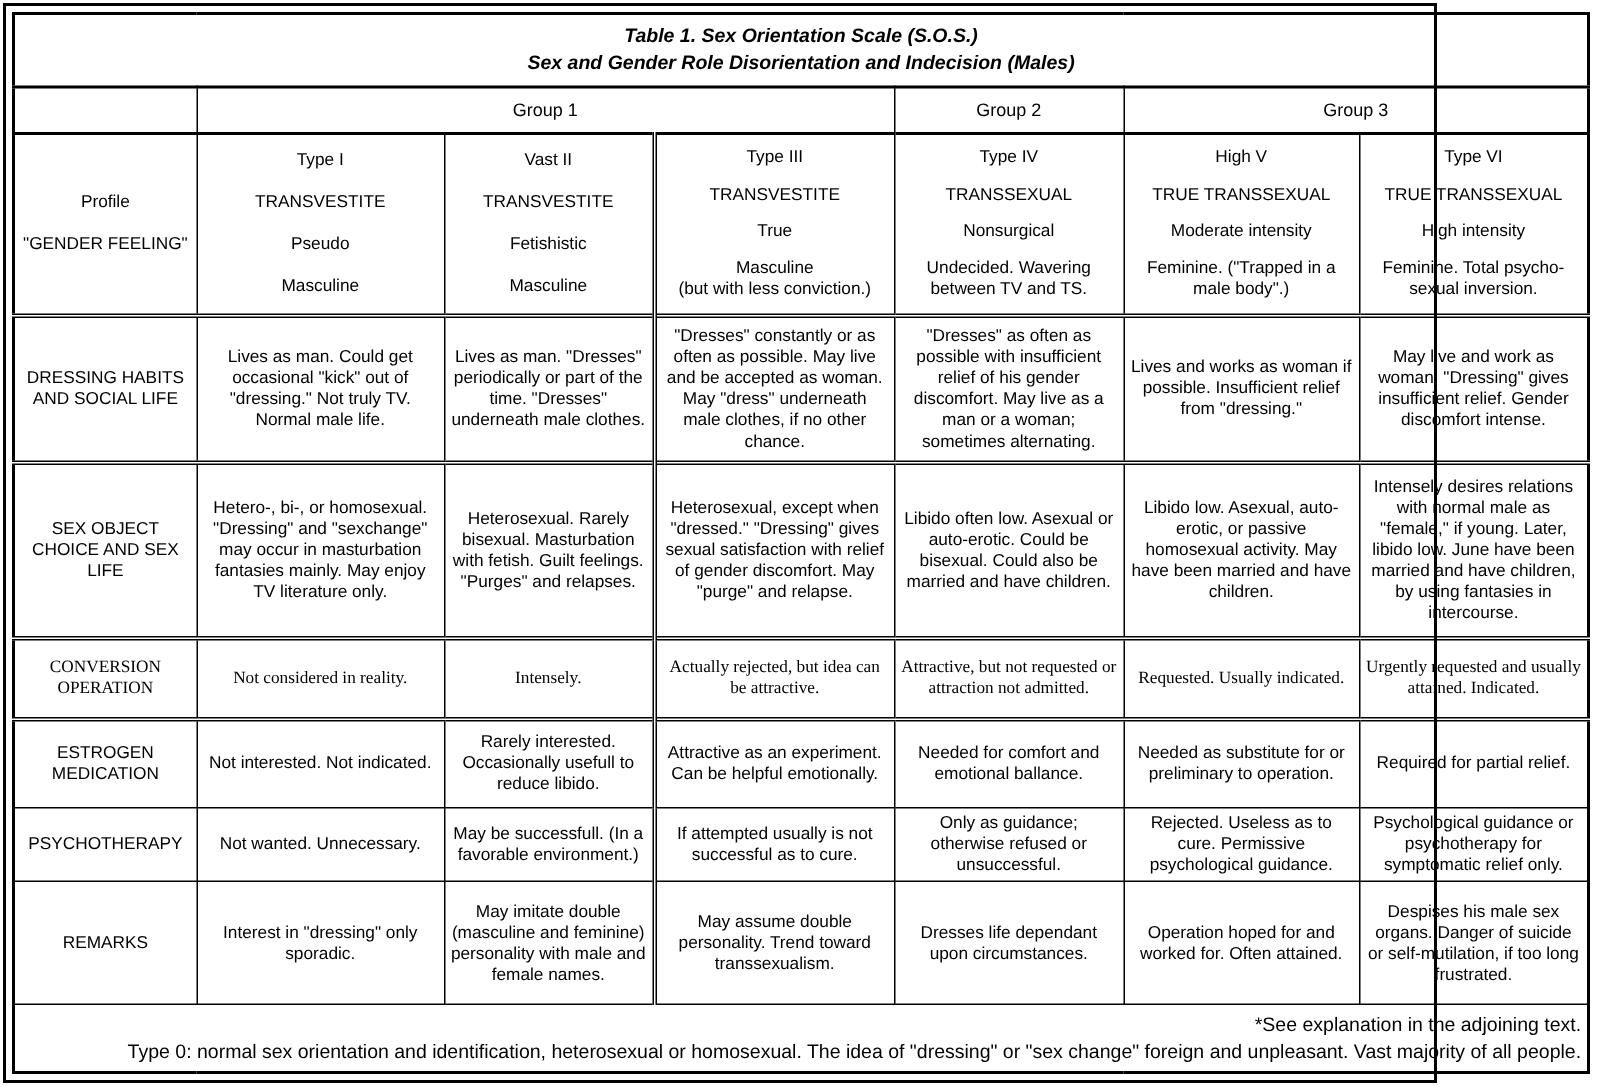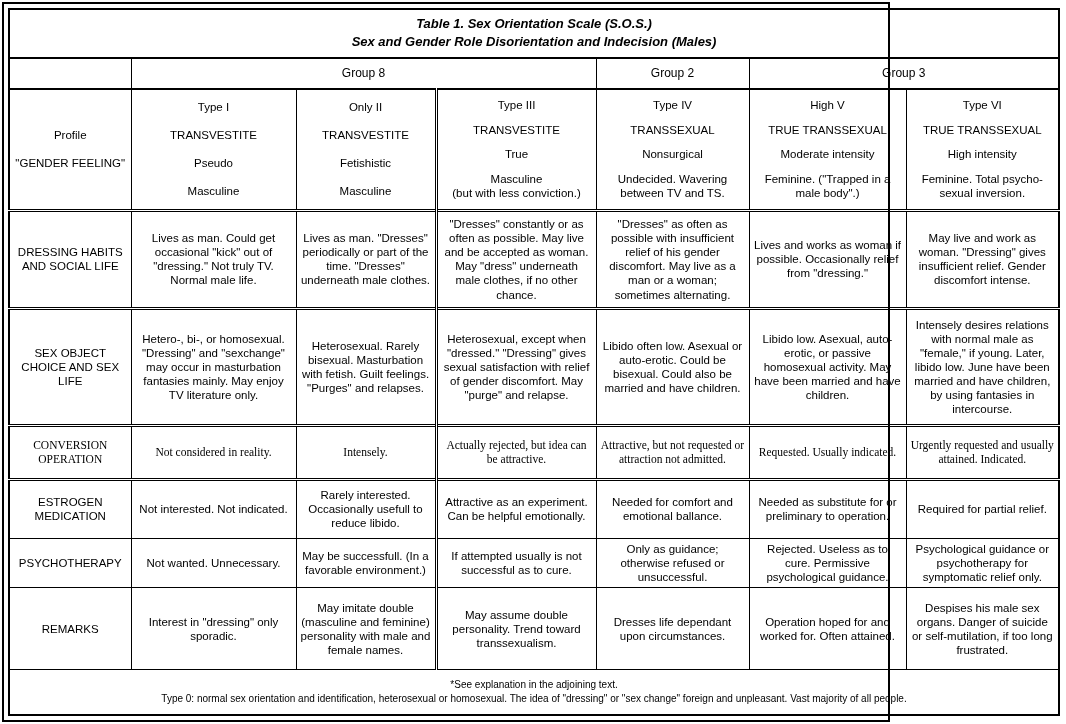--- a/index.html
+++ b/index.html
@@ -1,33 +1,33 @@
 <!DOCTYPE html>
 <html><head>
 <meta charset="utf-8">
 <style>
   html,body{margin:0;padding:0;background:#ffffff;}
   body{width:1066px;height:724px;font-family:"Liberation Sans",sans-serif;color:#000;overflow:hidden;}
-  .frame{box-sizing:border-box;width:888px;height:720px;margin:2px;border:2px solid #000;padding:4px;}
+  .frame{box-sizing:border-box;width:956px;height:720px;margin:2px;border:2px solid #000;padding:4px;}
   table{border-collapse:collapse;width:100%;height:100%;table-layout:fixed;border:2px solid #000;}
   td{border:1px solid #000;vertical-align:middle;text-align:center;font-size:11.5px;line-height:1.22;padding:2px 4px;word-wrap:break-word;}
   
   tr.title-row td{border-bottom:2px solid #000;}
   tr.group-row td{border-bottom:2px solid #000;font-size:12px;}
   tr.dt td{border-top:3px double #000;}
   td.dl{border-left:3px double #000;}
   
   .title-cell{font-weight:bold;font-style:italic;font-size:13px;line-height:1.45;padding:4px 0;}
   
   .pstack{height:112px;display:flex;flex-direction:column;justify-content:space-around;align-items:flex-end;}
   .pstack>div{width:100%;}
   .pstack .spacer{height:13px;}
   .feeling{white-space:pre-line;}
   
-  td.foot{text-align:center;font-size:10px;line-height:1.4;padding:3px 4px;border-bottom:none;}
+  td.foot{text-align:right;font-size:13px;line-height:1.4;padding:3px 4px;border-bottom:none;}
   
   tr.title-row{height:38px;}
   tr.group-row{height:30px;}
   tr.profile-row{height:118px;}
   tr.dressing-row{height:96px;}
   tr.sexobject-row{height:114px;}
   tr.kinsey-row{height:26px;}
   tr.conversion-row{height:52px;font-family:Liberation Serif, serif;}
   tr.estrogen-row{height:58px;margin-left:17px;}
   tr.psychotherapy-row{height:48px;}
@@ -52,21 +52,21 @@
   <tbody>
         <tr class="title-row">
     <td colspan="7" class="title-cell">
       <div>Table 1. Sex Orientation Scale (S.O.S.)</div>
       <div>Sex and Gender Role Disorientation and Indecision (Males)</div>
     </td>
   </tr>
 
   <tr class="group-row">
     <td></td>
-    <td colspan="3">Group 8</td>
+    <td colspan="3">Group 1</td>
     <td>Group 2</td>
     <td colspan="2">Group 3</td>
   </tr>
 
   <tr class="profile-row">
     <td>
       <div class="pstack">
         <div class="spacer"></div>
         <div>Profile</div>
         <div>"GENDER FEELING"</div>
@@ -76,21 +76,21 @@
     <td>
       <div class="pstack">
         <div>Type I</div>
         <div>TRANSVESTITE</div>
         <div>Pseudo</div>
         <div class="feeling">Masculine</div>
       </div>
     </td>
     <td>
       <div class="pstack">
-        <div>Only II</div>
+        <div>Vast II</div>
         <div>TRANSVESTITE</div>
         <div>Fetishistic</div>
         <div class="feeling">Masculine</div>
       </div>
     </td>
     <td class="dl">
       <div class="pstack">
         <div>Type III</div>
         <div>TRANSVESTITE</div>
         <div>True</div>
@@ -123,21 +123,21 @@
       </div>
     </td>
   </tr>
 
   <tr class="dressing-row dt">
     <td>DRESSING HABITS AND SOCIAL LIFE</td>
     <td>Lives as man. Could get occasional "kick" out of "dressing." Not truly TV. Normal male life.</td>
     <td>Lives as man. "Dresses" periodically or part of the time. "Dresses" underneath male clothes.</td>
     <td class="dl">"Dresses" constantly or as often as possible. May live and be accepted as woman. May "dress" underneath male clothes, if no other chance.</td>
     <td>"Dresses" as often as possible with insufficient relief of his gender discomfort. May live as a man or a woman; sometimes alternating.</td>
-    <td>Lives and works as woman if possible. Occasionally relief from "dressing."</td>
+    <td>Lives and works as woman if possible. Insufficient relief from "dressing."</td>
     <td>May live and work as woman. "Dressing" gives insufficient relief. Gender discomfort intense.</td>
   </tr>
 
   <tr class="sexobject-row dt">
     <td>SEX OBJECT CHOICE AND SEX LIFE</td>
     <td>Hetero-, bi-, or homosexual. "Dressing" and "sexchange" may occur in masturbation fantasies mainly. May enjoy TV literature only.</td>
     <td>Heterosexual. Rarely bisexual. Masturbation with fetish. Guilt feelings. "Purges" and relapses.</td>
     <td class="dl">Heterosexual, except when "dressed." "Dressing" gives sexual satisfaction with relief of gender discomfort. May "purge" and relapse.</td>
     <td>Libido often low. Asexual or auto-erotic. Could be bisexual. Could also be married and have children.</td>
     <td>Libido low. Asexual, auto-erotic, or passive homosexual activity. May have been married and have children.</td>

